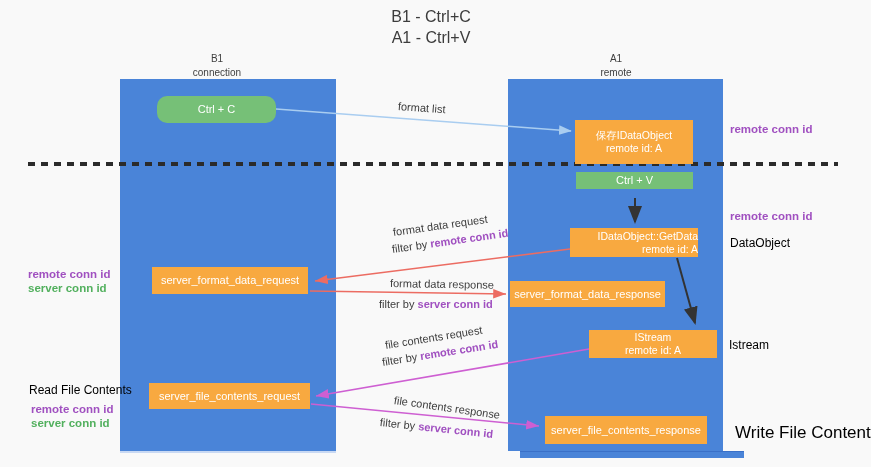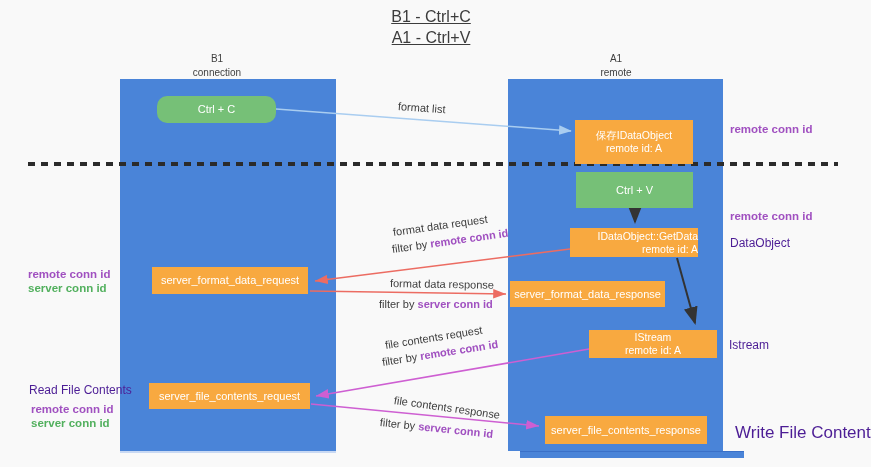--- a/index.html
+++ b/index.html
@@ -7,21 +7,21 @@
     font-family:"Liberation Sans","DejaVu Sans",sans-serif;
     background:#f9f9f9;
   }
   .canvas{
     position:relative;width:871px;height:467px;overflow:hidden;
     background:#f9f9f9;
   }
   .abs{position:absolute;}
   .title{
     left:331px;top:6px;width:200px;text-align:center;
-    font-size:16px;line-height:21px;color:#3c3c3c;text-decoration:underline;
+    font-size:16px;line-height:21px;color:#3c3c3c;
   }
   .lane-header{
     text-align:center;font-size:10px;line-height:14px;color:#3f3f3f;
   }
   .lane{
     background:#4a84d8;
   }
   .lane-left{left:120px;top:79px;width:216px;height:372px;border-bottom:2px solid #c9d9f3;}
   .lane-right{left:508px;top:79px;width:215px;height:372px;}
   .lane-right-strip{left:520px;top:451px;width:224px;height:6px;background:#4a84d8;border-top:1px solid #3a70c8;}
@@ -29,21 +29,21 @@
     color:#ffffff;text-align:center;
     display:flex;flex-direction:column;justify-content:center;
     font-size:11px;line-height:13px;
   }
   .node.green{background:#76c077;}
   .node.orange{background:#f8a940;}
   .flow-label{
     font-size:11px;color:#3d3d3d;white-space:nowrap;transform-origin:left center;
   }
   .filter-id{color:#a050c0;font-weight:bold;}
-  .margin-label{font-size:11.5px;color:#4c1d95;white-space:nowrap;}
+  .margin-label{font-size:11.5px;color:#000000;white-space:nowrap;}
   .margin-label.purple{color:#a050c0;font-weight:bold;}
   .margin-label.greentxt{color:#52b05e;font-weight:bold;}
   svg.overlay{position:absolute;left:0;top:0;pointer-events:none;}
 </style>
 </head>
 <body>
 
 <div class="canvas">
 
   <div class="abs title">
@@ -99,21 +99,21 @@
 
   <div class="abs node green" style="left:157px;top:96px;width:119px;height:27px;border-radius:10px;">
     <div>Ctrl + C</div>
   </div>
 
   <div class="abs node orange" style="left:575px;top:120px;width:118px;height:44px;font-size:10.5px;">
     <div>保存IDataObject</div>
     <div>remote id: A</div>
   </div>
 
-  <div class="abs node green" style="left:576px;top:172px;width:117px;height:36px;">
+  <div class="abs node green" style="left:576px;top:172px;width:117px;height:17px;">
     <div>Ctrl + V</div>
   </div>
 
   <div class="abs node orange" style="left:570px;top:228px;width:128px;height:29px;font-size:10.5px;text-align:right;">
     <div>IDataObject::GetData</div>
     <div>remote id: A</div>
   </div>
 
   <div class="abs node orange" style="left:152px;top:267px;width:156px;height:27px;">
     <div>server_format_data_request</div>

